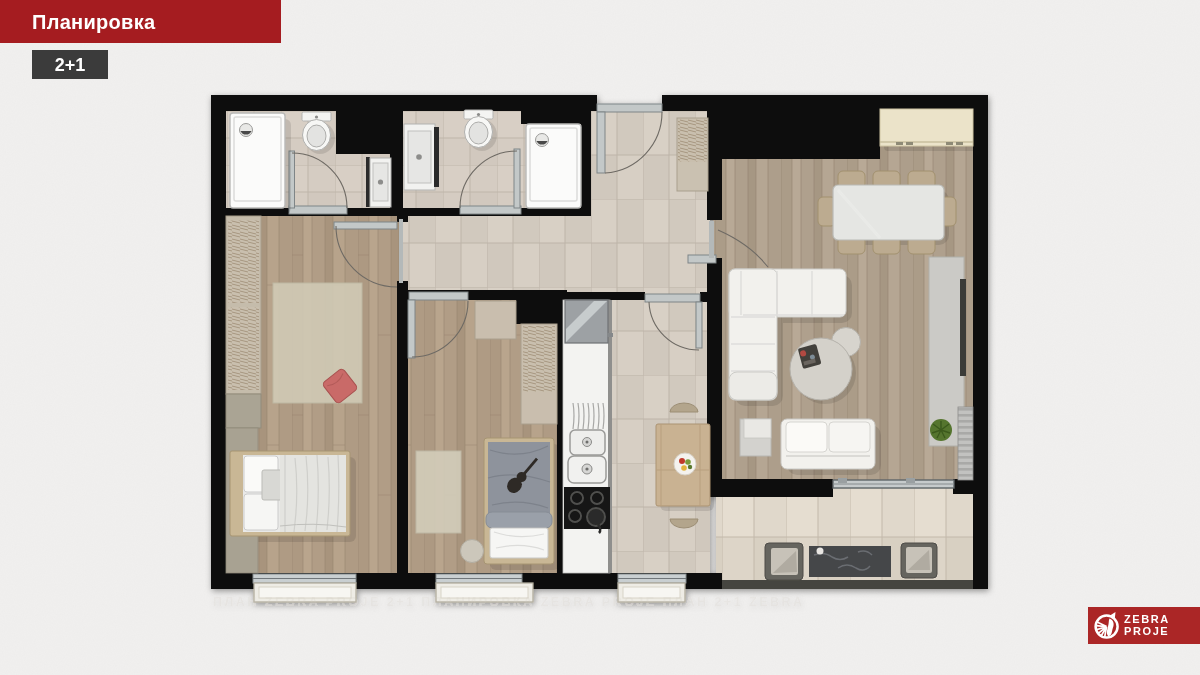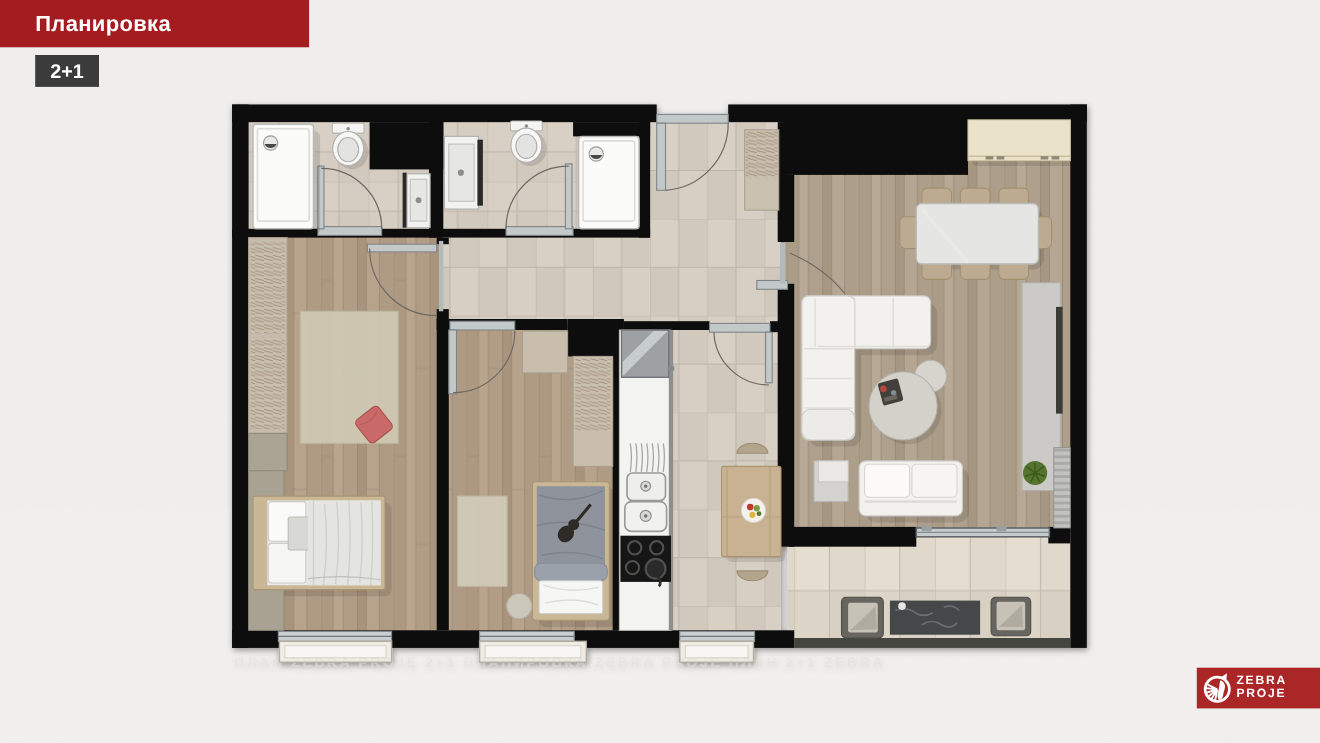--- a/index.html
+++ b/index.html
@@ -1,16 +1,16 @@
 <!DOCTYPE html>
 <html><head><meta charset="utf-8">
 <style>
 html,body{margin:0;padding:0;width:1200px;height:675px;background:#f3f2f1;font-family:"Liberation Sans",sans-serif;overflow:hidden;position:relative}
 .banner{position:absolute;left:0;top:0;width:281px;height:43px;background:#a51c20;color:#fff;font-weight:bold;font-size:20px;line-height:44px;padding-left:32px;box-sizing:border-box;letter-spacing:.3px}
-.badge{position:absolute;left:32px;top:50px;width:58px;height:29px;background:#3b3b3b;color:#fff;font-weight:bold;font-size:18px;line-height:30px;text-align:center}
+.badge{position:absolute;left:32px;top:50px;width:76px;height:29px;background:#3b3b3b;color:#fff;font-weight:bold;font-size:18px;line-height:30px;text-align:center}
 .logo{position:absolute;left:1088px;top:607px;width:132px;height:37px;background:#ab2626}
 .logo .txt{position:absolute;left:36px;top:7px;color:#fff;font-weight:bold;font-size:11px;line-height:11.5px;letter-spacing:1.6px}
 svg{position:absolute;left:0;top:0}
 </style></head>
 <body>
 <svg width="1200" height="675" viewBox="0 0 1200 675">
 <defs>
 <pattern id="bathtile" width="54" height="54" patternUnits="userSpaceOnUse" x="227" y="111">
   <rect width="54" height="54" fill="#d5ccc2"></rect>
   <rect width="27" height="27" fill="#d8cfc5"></rect>

